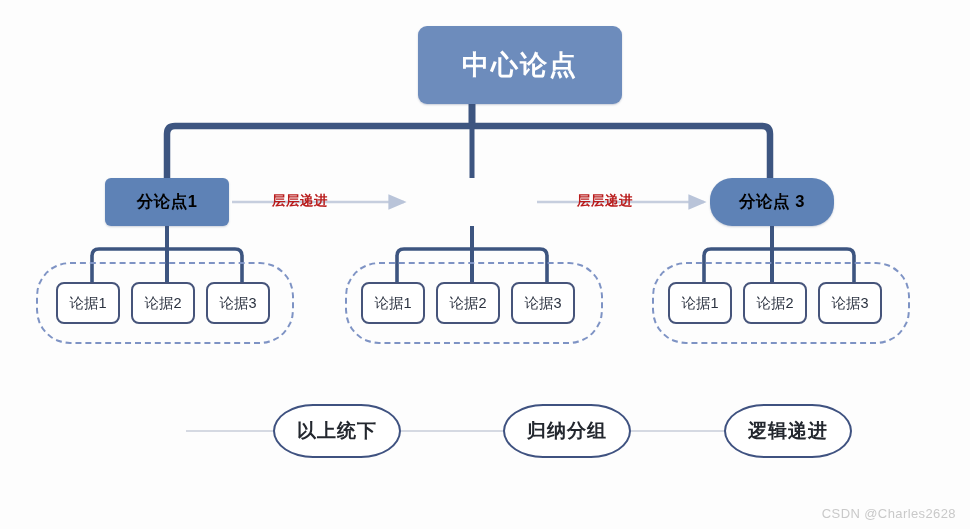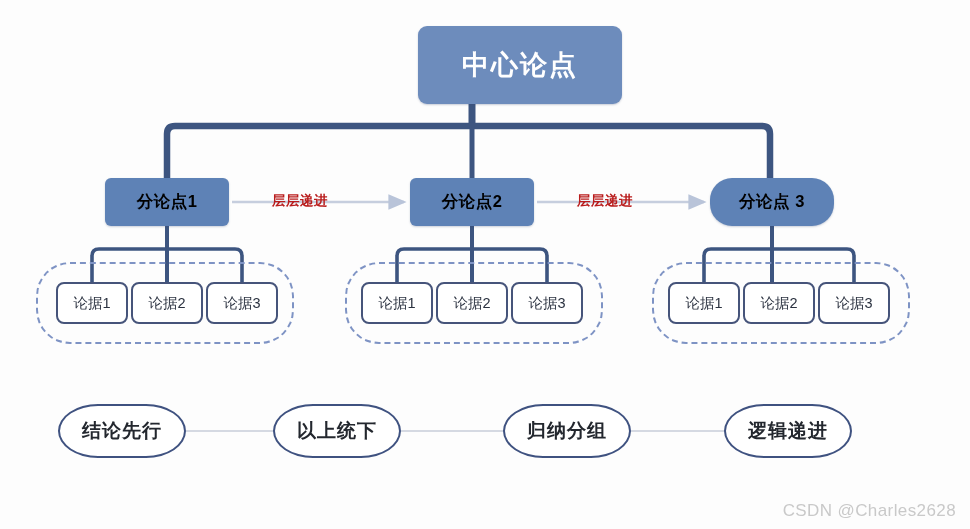--- a/index.html
+++ b/index.html
@@ -78,21 +78,21 @@
     box-sizing: border-box;
     z-index: 2;
   }
   .evg1 { left: 36px;  width: 258px; }
   .evg2 { left: 345px; width: 258px; }
   .evg3 { left: 652px; width: 258px; }
 
   
   .evidence {
     top: 282px;
-    width: 72px;
+    width: 64px;
     height: 42px;
     background: #ffffff;
     border: 2px solid #46547a;
     border-radius: 8px;
     color: #2b3240;
     font-size: 14.5px;
     font-weight: normal;
     z-index: 6;
   }
 
@@ -127,21 +127,21 @@
   .pr1 { left: 58px; }
   .pr2 { left: 273px; }
   .pr3 { left: 503px; }
   .pr4 { left: 724px; }
 
   
   .watermark {
     position: absolute;
     right: 14px;
     bottom: 8px;
-    font-size: 17px;
+    font-size: 13px;
     color: #c9c9c9;
     letter-spacing: 0.4px;
     z-index: 9;
     text-align: right;
   }
 </style>
 </head>
 <body>
 
 <div id="canvas">
@@ -175,23 +175,20 @@
     <line x1="631" y1="431" x2="724" y2="431" stroke="#d5d9e2" stroke-width="2"></line>
   </svg>
 
   <div class="node central">
     <span>中心论点</span>
   </div>
 
   <div class="node subpoint sp1">
     <span>分论点1</span>
   </div>
-  <div class="node subpoint sp2">
-    <span>分论点2</span>
-  </div>
   <div class="node subpoint sp3">
     <span>分论点 3</span>
   </div>
 
   <div class="arrowlabel al1">层层递进</div>
   <div class="arrowlabel al2">层层递进</div>
 
   <div class="evgroup evg1"></div>
   <div class="evgroup evg2"></div>
   <div class="evgroup evg3"></div>
@@ -219,23 +216,20 @@
   <div class="node evidence" style="left:668px;">
     <span>论据1</span>
   </div>
   <div class="node evidence" style="left:743px;">
     <span>论据2</span>
   </div>
   <div class="node evidence" style="left:818px;">
     <span>论据3</span>
   </div>
 
-  <div class="node principle pr1">
-    <span>结论先行</span>
-  </div>
   <div class="node principle pr2">
     <span>以上统下</span>
   </div>
   <div class="node principle pr3">
     <span>归纳分组</span>
   </div>
   <div class="node principle pr4">
     <span>逻辑递进</span>
   </div>
 

